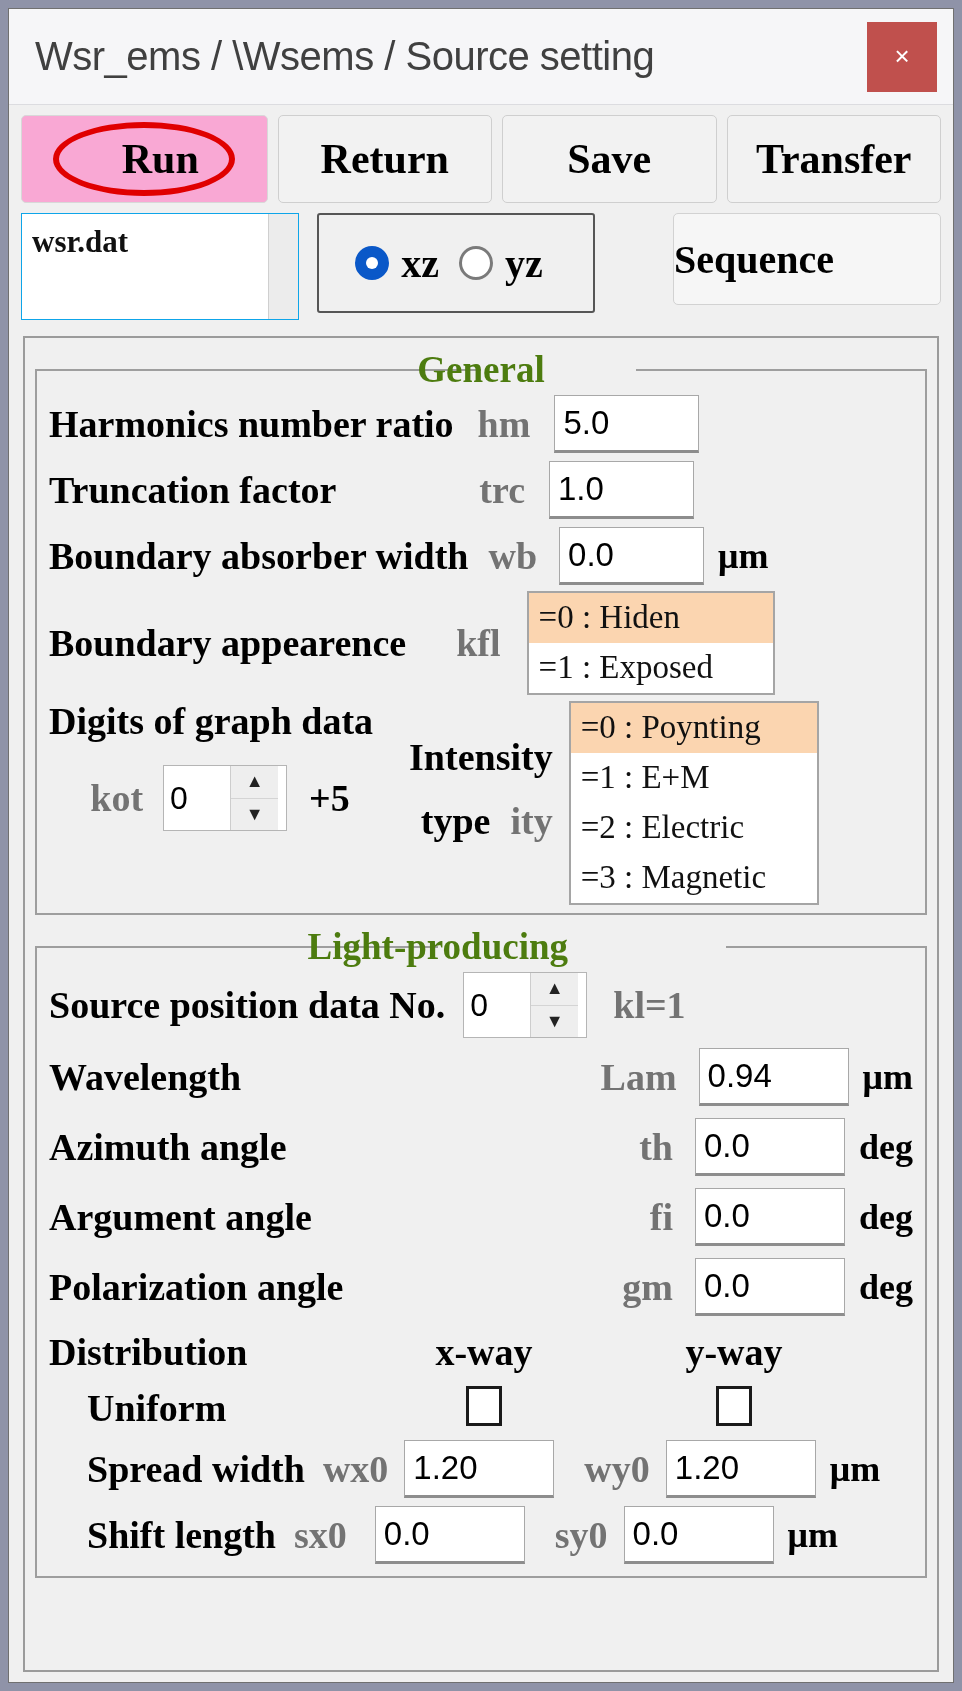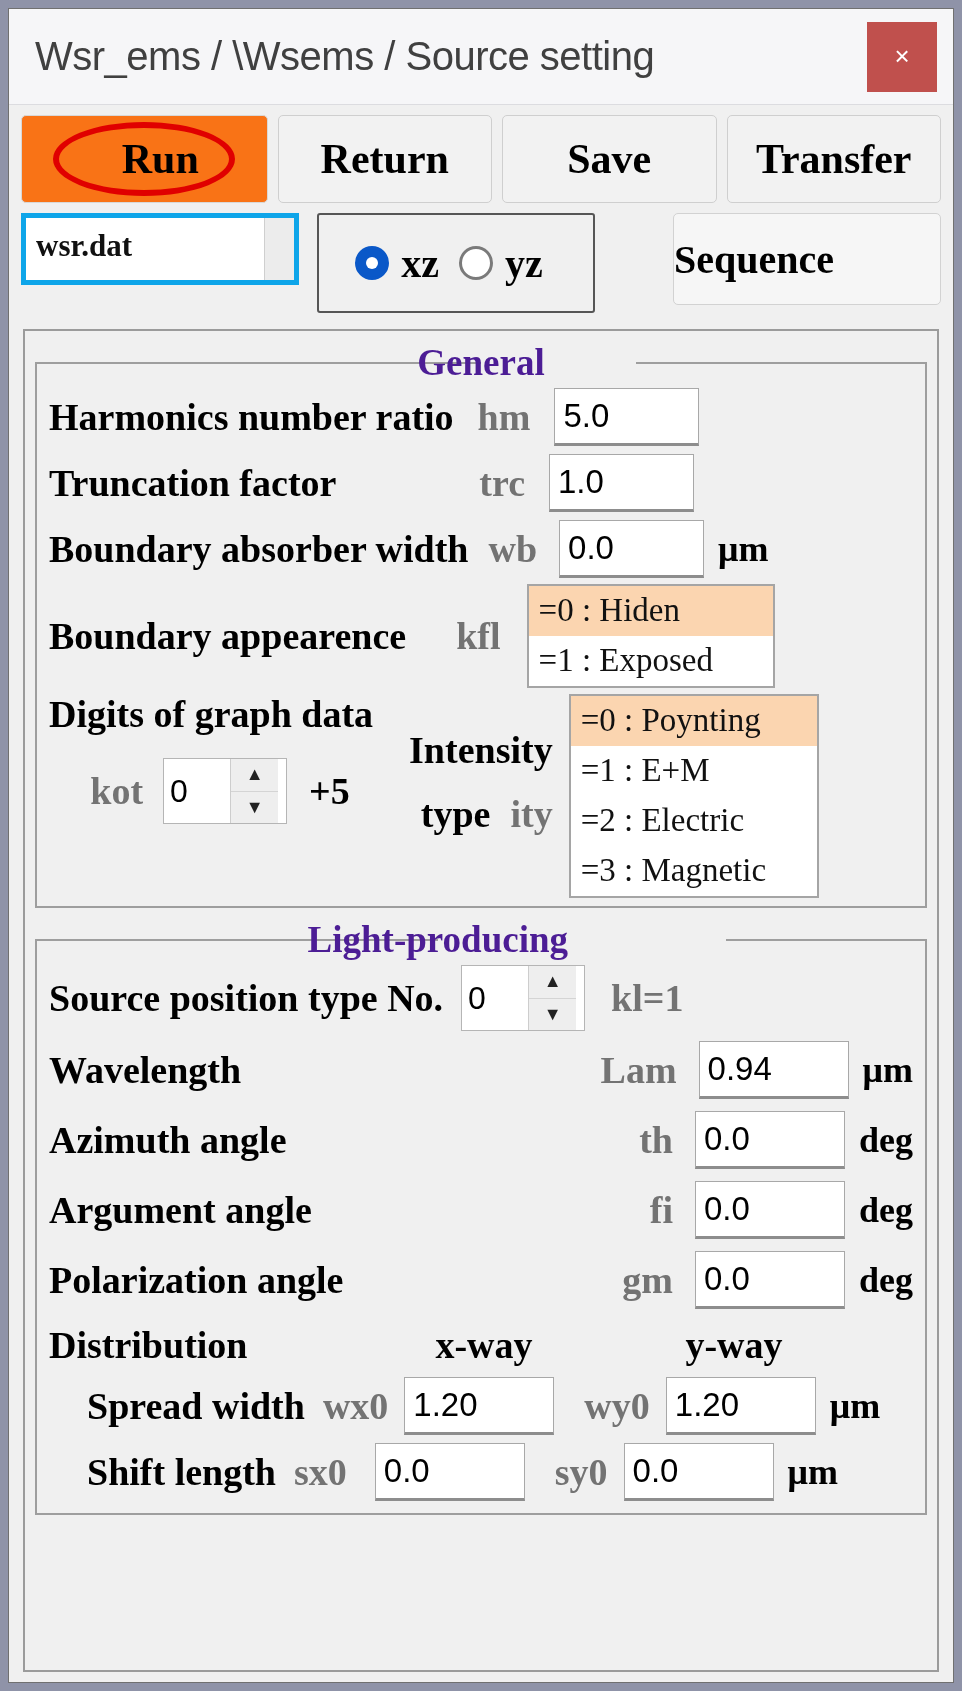--- a/index.html
+++ b/index.html
@@ -67,43 +67,43 @@
     border: 1px solid #cfcfcf;
     border-radius: 5px;
     display: flex; align-items: center; justify-content: center;
     font-family: "Liberation Serif", serif;
     font-weight: bold;
     font-size: 42px;
     color: #000;
     cursor: pointer;
     position: relative;
   }
-  .tbtn.run { background: #f97316; border-color: #d8d8d8; padding-left: 32px; }
+  .tbtn.run { background: #f9a8d4; border-color: #d8d8d8; padding-left: 32px; }
   #run-ellipse {
     position: absolute;
     left: 50%; top: 50%;
     transform: translate(-50%, -50%);
     width: 182px; height: 74px;
     border: 6px solid #e00000;
     border-radius: 50%;
     pointer-events: none;
   }
 
   
   #row2 {
     display: flex;
     align-items: flex-start;
     padding: 10px 12px 0 12px;
     gap: 18px;
     flex: none;
   }
   #filelist {
-    width: 278px; height: 72px;
-    background: #ffffff;
-    border: 5px solid #0ea5e9;
+    width: 278px; height: 107px;
+    background: #ffffff;
+    border: 1px solid #0ea5e9;
     position: relative;
     padding: 4px 0 0 10px;
     overflow: hidden;
     cursor: pointer;
   }
   #filelist .fitem {
     font-family: "Liberation Serif", serif;
     font-weight: bold;
     font-size: 31px;
     line-height: 47px;
@@ -187,21 +187,21 @@
     border: 2px solid #9e9e9e;
     margin: 0;
     padding: 0 12px 8px 12px;
     background: #f0f0f0;
     position: relative;
   }
   fieldset.grp > legend {
     font-family: "Liberation Serif", serif;
     font-weight: bold;
     font-size: 37px;
-    color: #4c1d95;
+    color: #4d7c0f;
     padding: 0 14px;
     margin-left: 50%;
     transform: translateX(-50%);
   }
   fieldset.grp.light > legend { margin-left: 45%; }
 
   
   .frow {
     display: flex;
     align-items: center;
@@ -412,21 +412,21 @@
           <div class="opt">=2 : Electric</div>
           <div class="opt">=3 : Magnetic</div>
         </div>
       </div>
     </fieldset>
 
     <fieldset class="grp light">
       <legend>Light-producing</legend>
 
       <div class="frow" style="min-height:74px;">
-        <span class="lbl">Source position type No.</span>
+        <span class="lbl">Source position data No.</span>
         <span class="spin" style="margin-left:18px;">
           <input value="0" style="">
           <span class="arrows">
             <div>▲</div>
             <div>▼</div>
           </span>
         </span>
         <span class="var" style="margin-left:26px;">kl=1</span>
       </div>
 
@@ -459,20 +459,29 @@
       </div>
 
       <div style="margin-top:2px;">
 
         <div class="frow" style="min-height:56px;">
           <span class="lbl" style="width:310px;">Distribution</span>
           <span class="lbl" style="width:250px;text-align:center;">x-way</span>
           <span class="lbl" style="width:250px;text-align:center;">y-way</span>
         </div>
 
+        <div class="frow" style="min-height:56px;">
+          <span class="lbl" style="width:310px;padding-left:38px;">Uniform</span>
+          <span style="width:250px;text-align:center;">
+            <span class="cbox"></span>
+          </span>
+          <span style="width:250px;text-align:center;">
+            <span class="cbox"></span>
+          </span>
+        </div>
 
         <div class="frow" style="min-height:66px;">
           <span class="lbl" style="padding-left:38px;">Spread width</span>
           <span class="var" style="margin-left:18px;">wx0</span>
           <input class="txt" style="width: 150px; margin-left: 16px;" value="1.20">
           <span class="var" style="margin-left:30px;">wy0</span>
           <input class="txt" style="width: 150px; margin-left: 16px;" value="1.20">
           <span class="unit">μm</span>
         </div>
 

